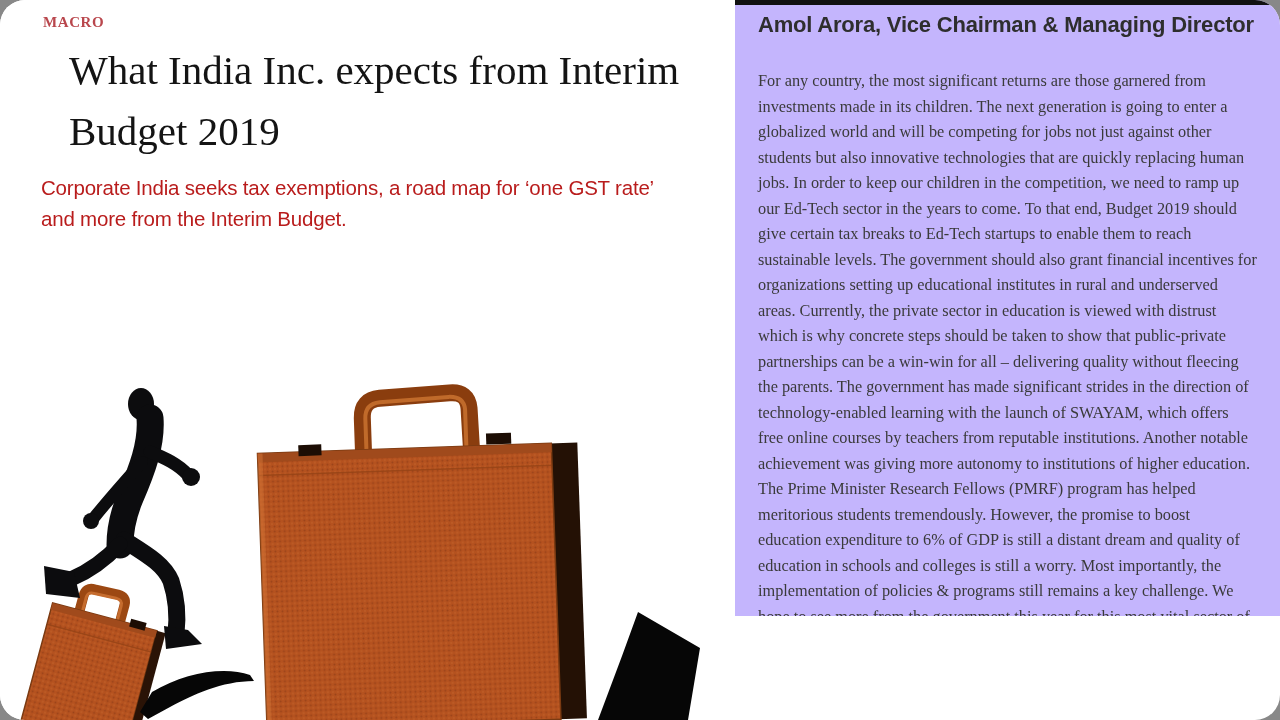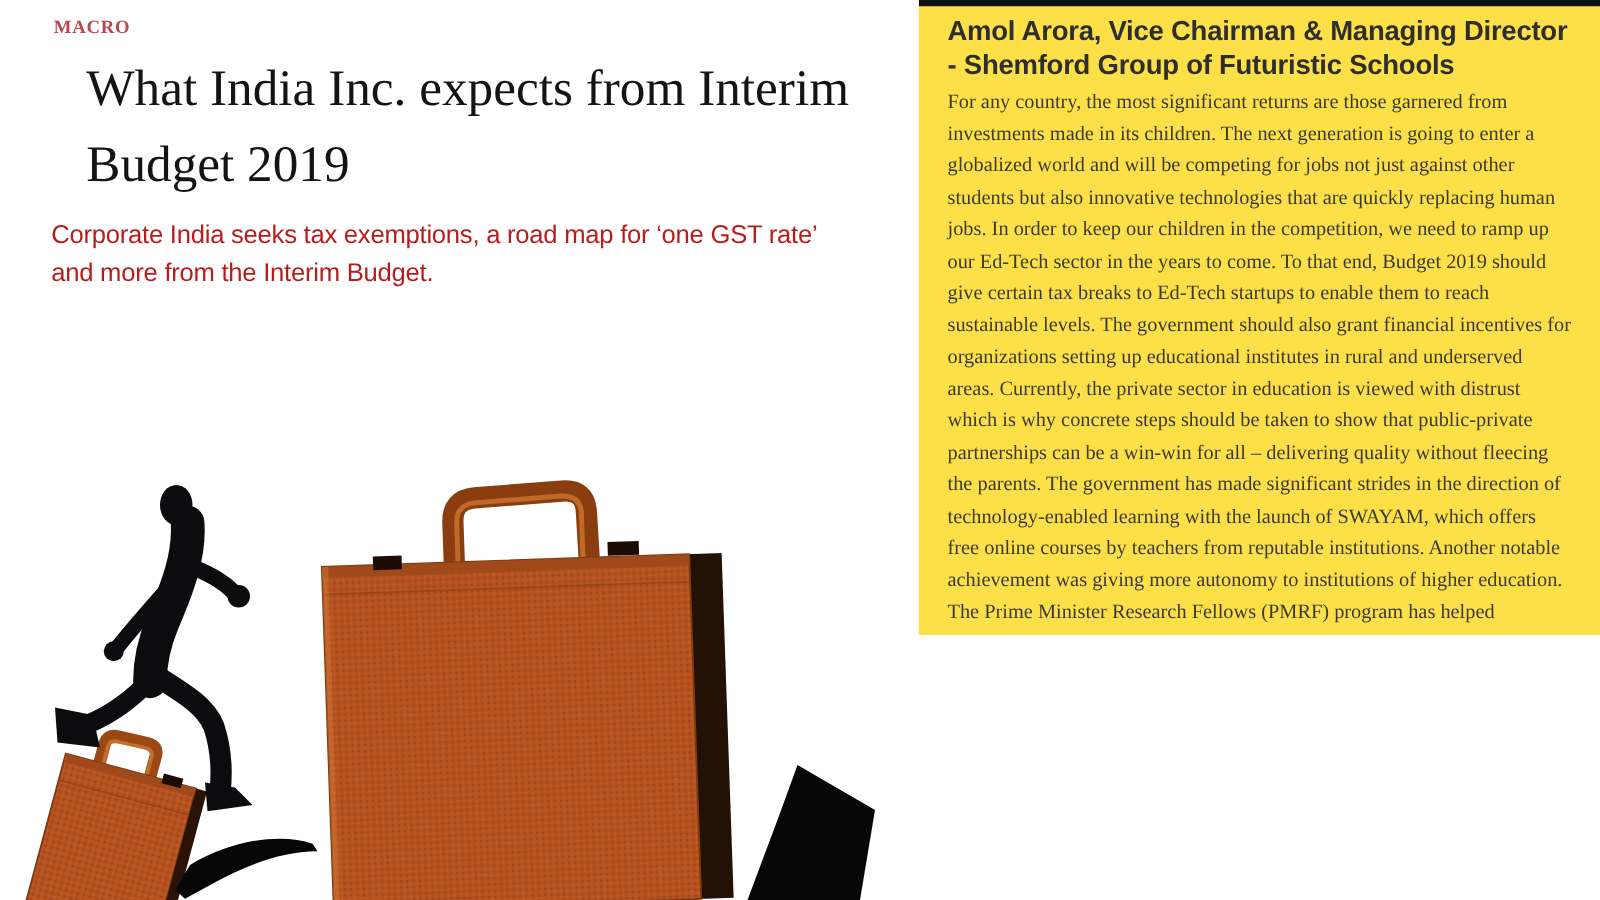--- a/index.html
+++ b/index.html
@@ -1,20 +1,21 @@
 <!DOCTYPE html>
 <html><head>
 <meta charset="utf-8">
 <style>
   * { margin:0; padding:0; box-sizing:border-box; }
   html,body { background:#888; }
   #screen {
     position:relative; width:1280px; height:720px;
     background:#ffffff; overflow:hidden;
     font-family:"Liberation Sans", sans-serif;
+    border-radius:25px;
   }
 
   
   .left-panel { position:absolute; left:0; top:0; width:700px; height:720px; background:#fff; }
   .category {
     position:absolute; left:43px; top:14px;
     font-family:"Liberation Serif", serif; font-weight:600;
     font-size:15px; letter-spacing:.6px; color:#b9474d;
     cursor:pointer; text-decoration:none;
   }
@@ -30,22 +31,22 @@
   .byline {
     position:absolute; left:41px; top:256px;
     font-size:15.5px; color:#222; letter-spacing:-0.2px;
   }
   .byline .author { font-weight:bold; cursor:pointer; }
   .byline .sep { color:#aaa; padding:0 6px; }
   .illustration { position:absolute; left:0; top:330px; }
 
   
   .right-panel {
-    position:absolute; left:735px; top:0; width:545px; height:508px;
-    background:#fde047; overflow:hidden;
+    position:absolute; left:735px; top:0; width:545px; height:616px;
+    background:#c4b5fd; overflow:hidden;
   }
   .top-bar { position:absolute; left:0; top:0; width:545px; height:5px; background:#111111; }
   .panel-heading {
     position:absolute; left:23px; top:11px; width:510px;
     font-weight:bold; font-size:22px; line-height:27px; color:#2e2e2e;
     letter-spacing:-0.2px;
   }
   .panel-body {
     position:absolute; left:23px; top:68px; width:499px;
     font-family:"Liberation Serif", serif;
@@ -135,21 +136,20 @@
         <polygon points="44,566 74,572 80,598 46,594" stroke="none"></polygon>
       </g>
     </svg>
   </div>
 
   <div class="right-panel">
     <div class="top-bar"></div>
 
     <div class="panel-heading">
       <div>Amol Arora, Vice Chairman &amp; Managing Director</div>
-      <div>- Shemford Group of Futuristic Schools</div>
     </div>
 
     <div class="panel-body">For any country, the most significant returns are those garnered from investments made in its children. The next generation is going to enter a globalized world and will be competing for jobs not just against other students but also innovative technologies that are quickly replacing human jobs. In order to keep our children in the competition, we need to ramp up our Ed-Tech sector in the years to come. To that end, Budget 2019 should give certain tax breaks to Ed-Tech startups to enable them to reach sustainable levels. The government should also grant financial incentives for organizations setting up educational institutes in rural and underserved areas. Currently, the private sector in education is viewed with distrust which is why concrete steps should be taken to show that public-private partnerships can be a win-win for all – delivering quality without fleecing the parents. The government has made significant strides in the direction of technology-enabled learning with the launch of SWAYAM, which offers free online courses by teachers from reputable institutions. Another notable achievement was giving more autonomy to institutions of higher education. The Prime Minister Research Fellows (PMRF) program has helped meritorious students tremendously. However, the promise to boost education expenditure to 6% of GDP is still a distant dream and quality of education in schools and colleges is still a worry. Most importantly, the implementation of policies &amp; programs still remains a key challenge. We hope to see more from the government this year for this most vital sector of the economy.</div>
 
     <div class="quote-row">
       <div class="quote-icon">❝</div>
       <div class="quote-text">Budget 2019 should give certain tax breaks to Ed-Tech startups to enable them to reach sustainable levels.</div>
     </div>
 
     <div class="quote-attribution">Amol Arora</div>

